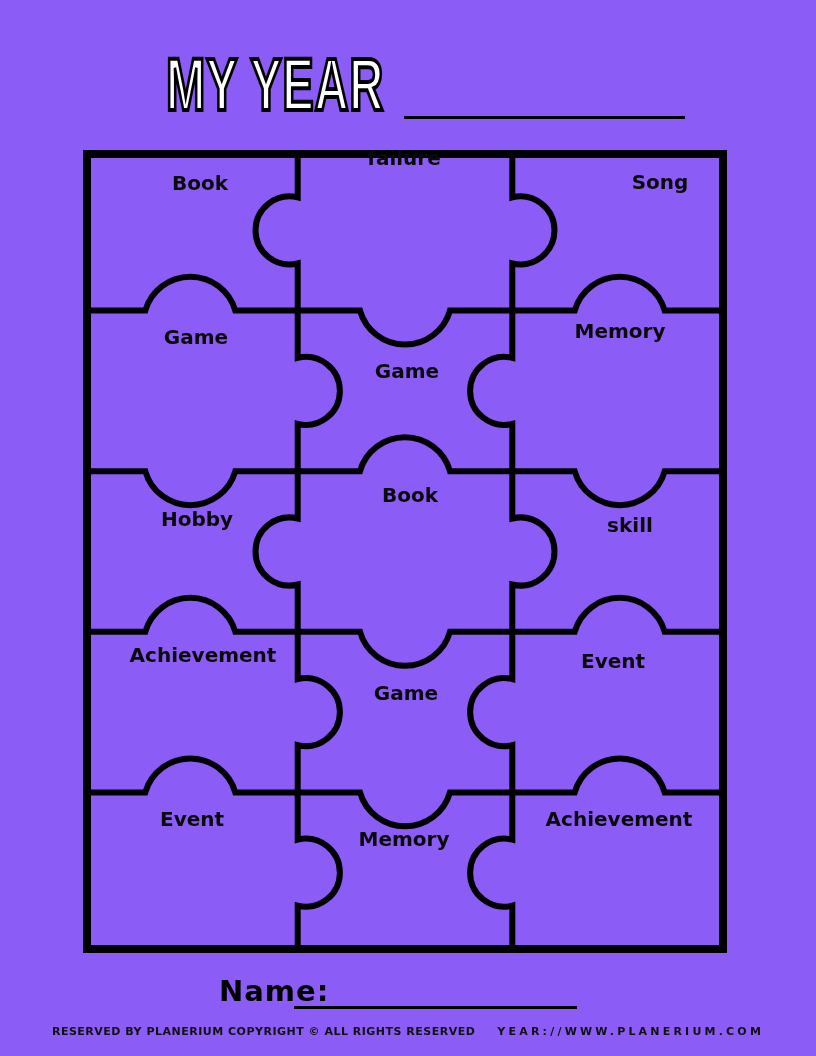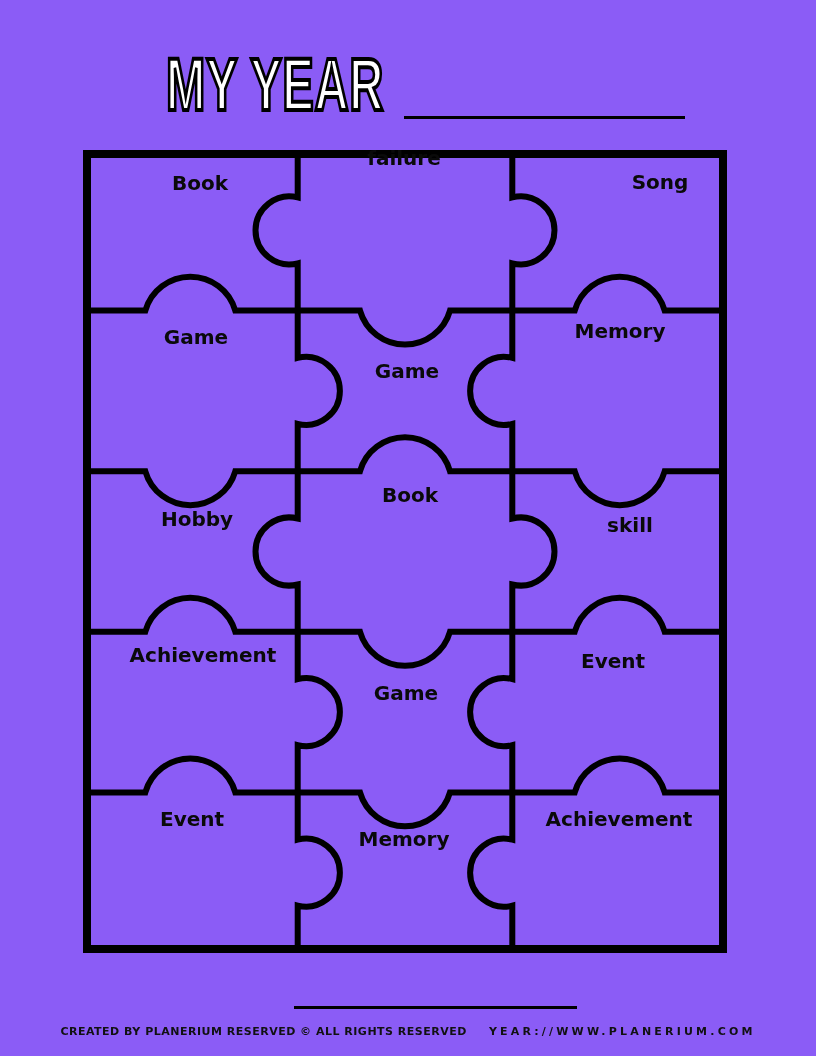--- a/index.html
+++ b/index.html
@@ -83,19 +83,20 @@
     <div class="piece-label" style="left:327px; top:345px;">Book</div>
     <div class="piece-label" style="left:547px; top:375px;">skill</div>
     <div class="piece-label" style="left:120px; top:505px;">Achievement</div>
     <div class="piece-label" style="left:323px; top:543px;text-align:right;">Game</div>
     <div class="piece-label" style="left:530px; top:511px;">Event</div>
     <div class="piece-label" style="left:109px; top:669px;">Event</div>
     <div class="piece-label" style="left:321px; top:689px;">Memory</div>
     <div class="piece-label" style="left:536px; top:669px;">Achievement</div>
   </div>
 
+  <div class="name-label">Name:</div>
   <div class="name-blank"></div>
 
   <div class="footer">
-    <span>CREATED BY PLANERIUM RESERVED © ALL RIGHTS RESERVED</span><span class="url">YEAR://WWW.PLANERIUM.COM</span>
+    <span>RESERVED BY PLANERIUM COPYRIGHT © ALL RIGHTS RESERVED</span><span class="url">YEAR://WWW.PLANERIUM.COM</span>
   </div>
 
 </div>
 
 </body></html>

